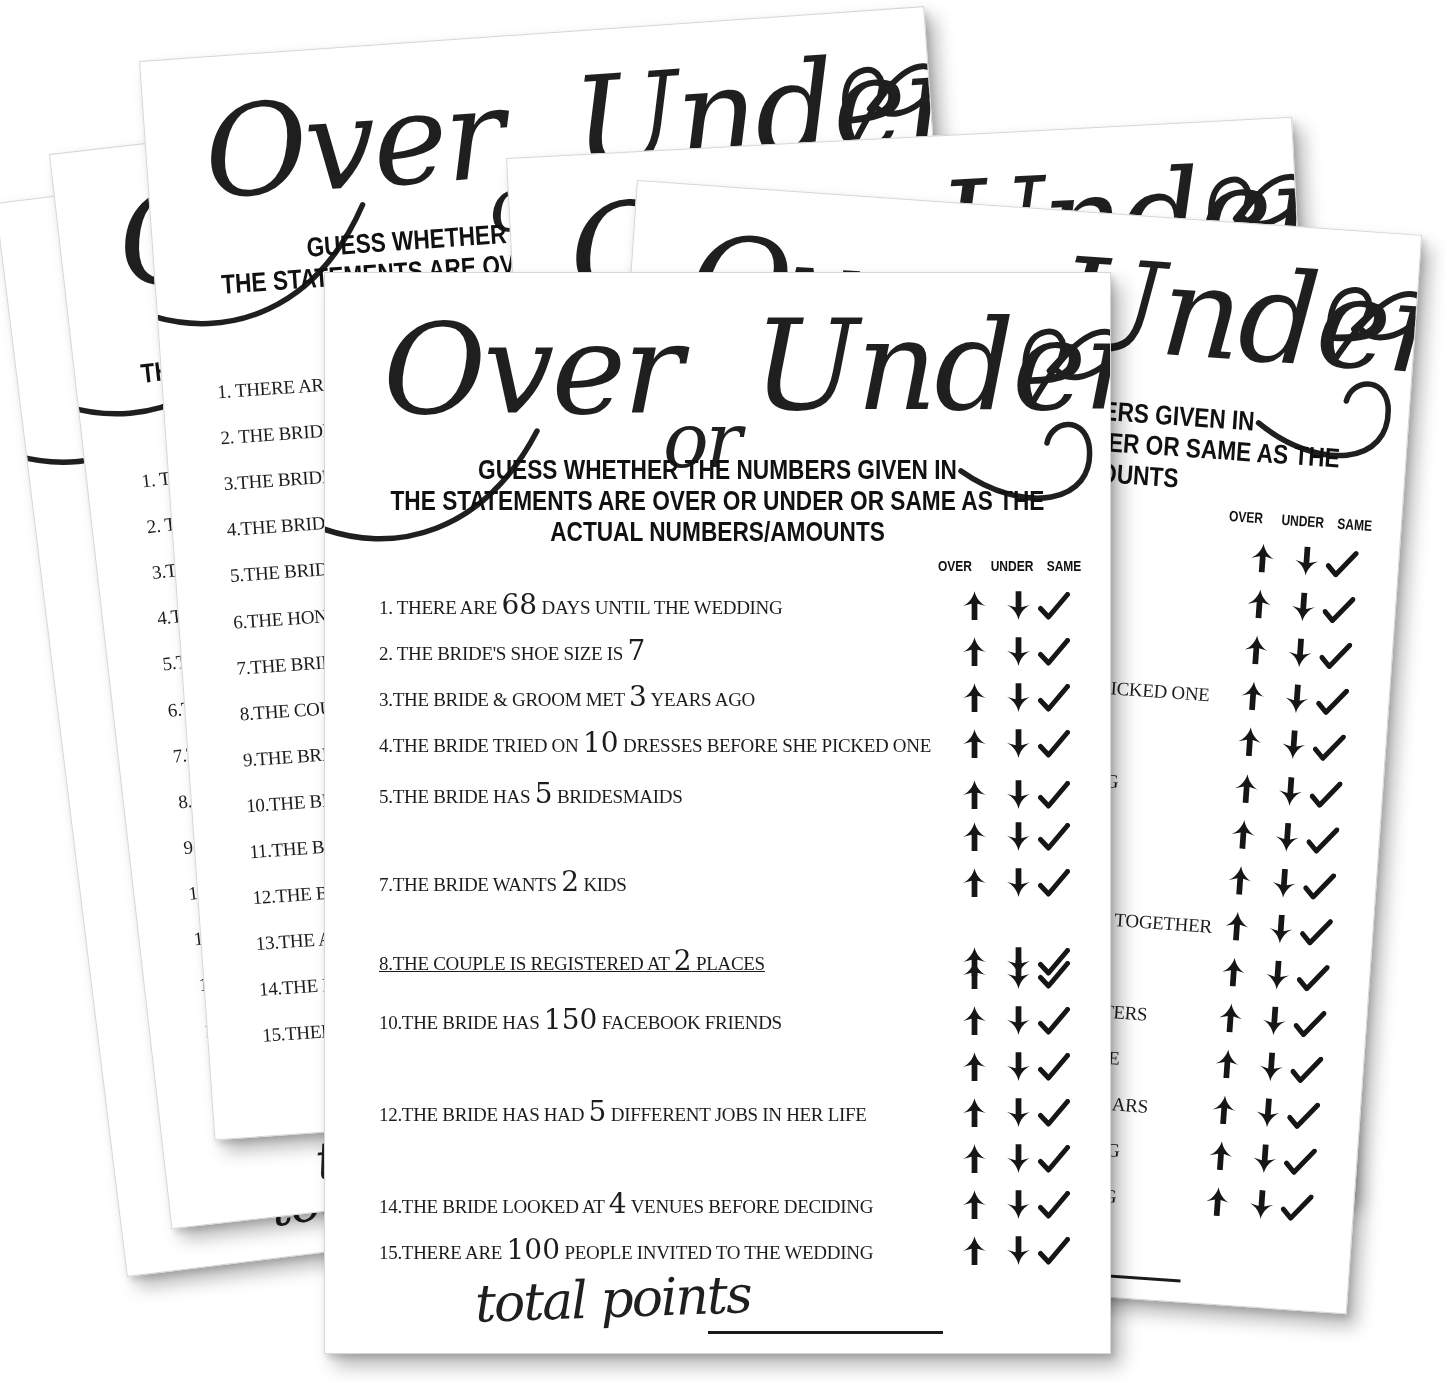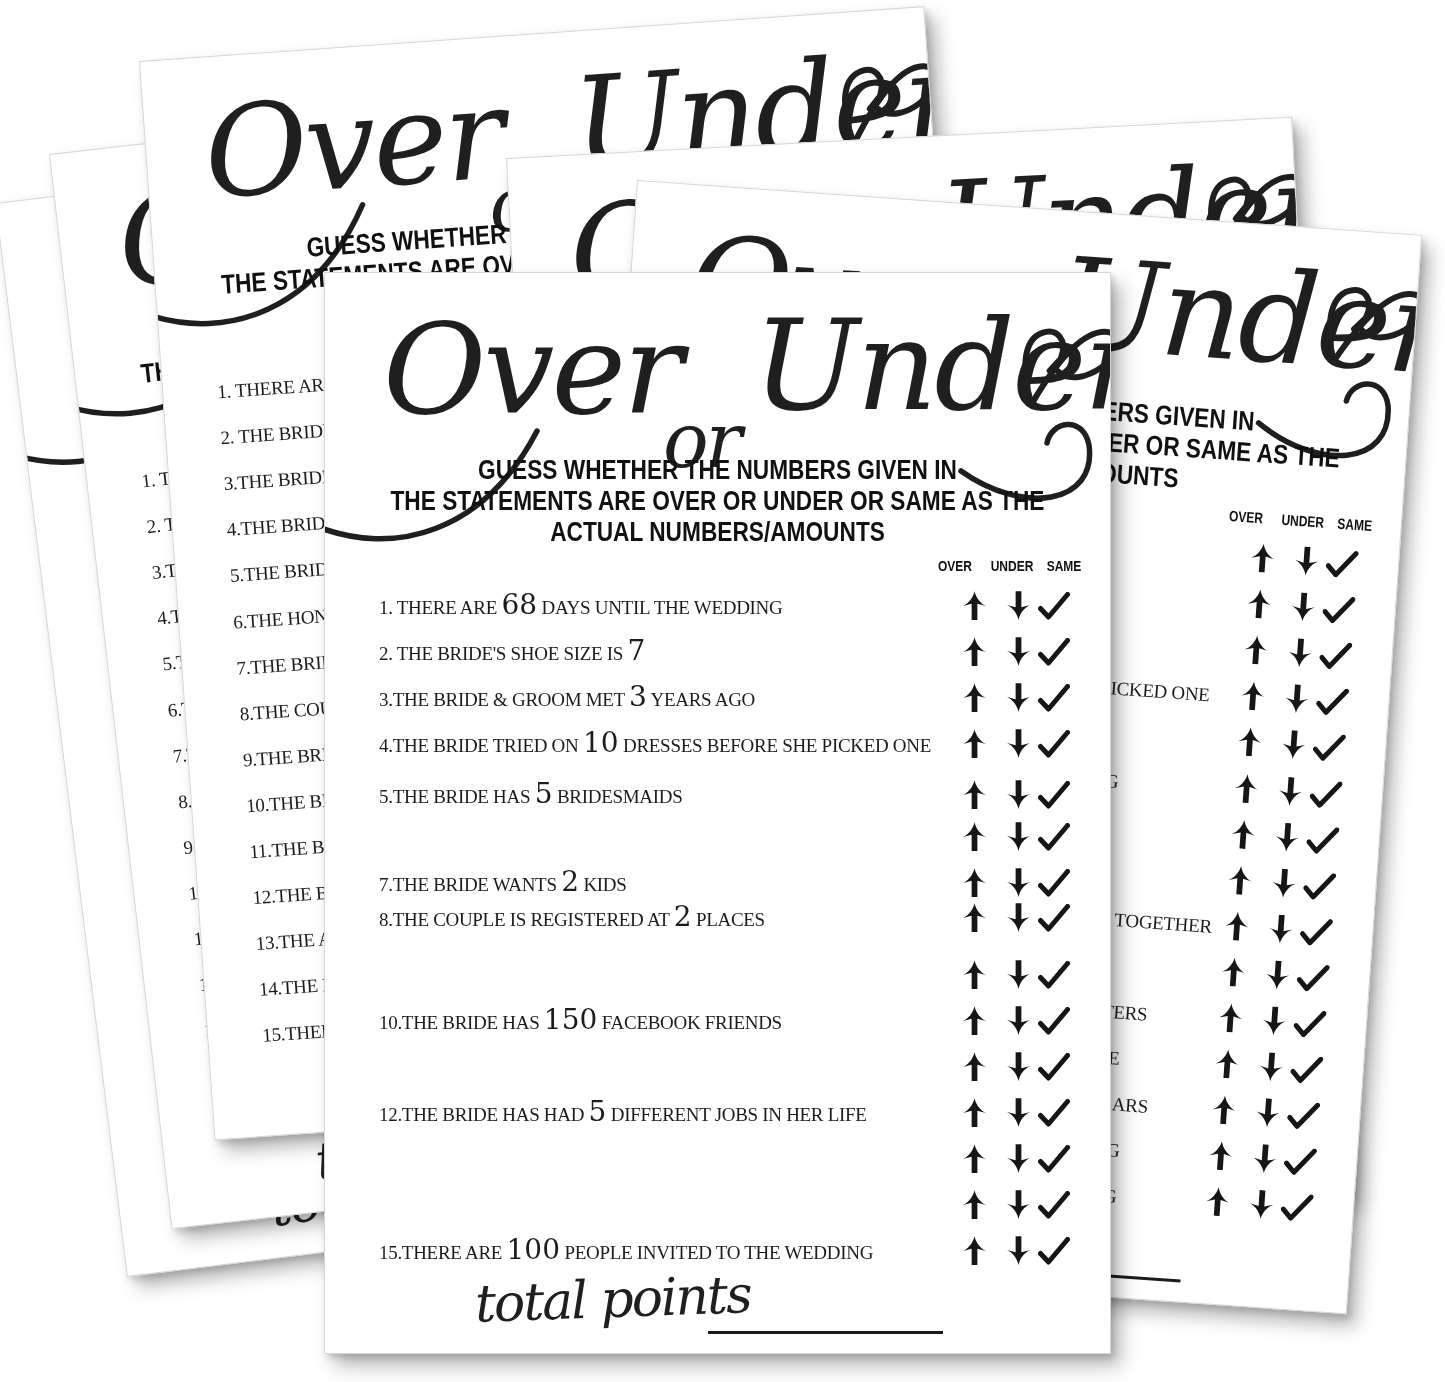--- a/index.html
+++ b/index.html
@@ -841,21 +841,21 @@
             </svg><svg class="ic ck" viewBox="0 0 32 28">
               <path d="M2.5 16.5 L10.5 25 L29.5 2.5"></path>
             </svg></div>
           <div class="row" style="top: 588.6px;"><span class="stmt"><span>7.THE BRIDE WANTS </span><span class="num">2</span><span> KIDS</span></span><svg class="ic up" viewBox="0 0 24 30">
               <path d="M12 0 C13.5 7 18.5 13 24 15.5 L15 13.2 L15 30 L9 30 L9 13.2 L0 15.5 C5.5 13 10.5 7 12 0 Z"></path>
             </svg><svg class="ic dn" viewBox="0 0 24 30">
               <path transform="rotate(180 12 15)" d="M12 0 C13.5 7 18.5 13 24 15.5 L15 13.2 L15 30 L9 30 L9 13.2 L0 15.5 C5.5 13 10.5 7 12 0 Z"></path>
             </svg><svg class="ic ck" viewBox="0 0 32 28">
               <path d="M2.5 16.5 L10.5 25 L29.5 2.5"></path>
             </svg></div>
-          <div class="row" style="top: 624px;"><span class="stmt"><span>8.THE COUPLE IS REGISTERED AT </span><span class="num">2</span><span> PLACES</span></span><svg class="ic up" viewBox="0 0 24 30">
+          <div class="row" style="top: 668px; text-decoration: underline;"><span class="stmt"><span>8.THE COUPLE IS REGISTERED AT </span><span class="num">2</span><span> PLACES</span></span><svg class="ic up" viewBox="0 0 24 30">
               <path d="M12 0 C13.5 7 18.5 13 24 15.5 L15 13.2 L15 30 L9 30 L9 13.2 L0 15.5 C5.5 13 10.5 7 12 0 Z"></path>
             </svg><svg class="ic dn" viewBox="0 0 24 30">
               <path transform="rotate(180 12 15)" d="M12 0 C13.5 7 18.5 13 24 15.5 L15 13.2 L15 30 L9 30 L9 13.2 L0 15.5 C5.5 13 10.5 7 12 0 Z"></path>
             </svg><svg class="ic ck" viewBox="0 0 32 28">
               <path d="M2.5 16.5 L10.5 25 L29.5 2.5"></path>
             </svg></div>
           <div class="row" style="top: 680.8px;"><svg class="ic up" viewBox="0 0 24 30">
               <path d="M12 0 C13.5 7 18.5 13 24 15.5 L15 13.2 L15 30 L9 30 L9 13.2 L0 15.5 C5.5 13 10.5 7 12 0 Z"></path>
             </svg><svg class="ic dn" viewBox="0 0 24 30">
               <path transform="rotate(180 12 15)" d="M12 0 C13.5 7 18.5 13 24 15.5 L15 13.2 L15 30 L9 30 L9 13.2 L0 15.5 C5.5 13 10.5 7 12 0 Z"></path>
@@ -883,21 +883,21 @@
             </svg><svg class="ic ck" viewBox="0 0 32 28">
               <path d="M2.5 16.5 L10.5 25 L29.5 2.5"></path>
             </svg></div>
           <div class="row" style="top: 865.2px;"><svg class="ic up" viewBox="0 0 24 30">
               <path d="M12 0 C13.5 7 18.5 13 24 15.5 L15 13.2 L15 30 L9 30 L9 13.2 L0 15.5 C5.5 13 10.5 7 12 0 Z"></path>
             </svg><svg class="ic dn" viewBox="0 0 24 30">
               <path transform="rotate(180 12 15)" d="M12 0 C13.5 7 18.5 13 24 15.5 L15 13.2 L15 30 L9 30 L9 13.2 L0 15.5 C5.5 13 10.5 7 12 0 Z"></path>
             </svg><svg class="ic ck" viewBox="0 0 32 28">
               <path d="M2.5 16.5 L10.5 25 L29.5 2.5"></path>
             </svg></div>
-          <div class="row" style="top: 911.3px;"><svg class="ic up" viewBox="0 0 24 30">
+          <div class="row" style="top: 911.3px;"><span class="stmt"><span>14.THE BRIDE LOOKED AT </span><span class="num">4</span><span> VENUES BEFORE DECIDING</span></span><svg class="ic up" viewBox="0 0 24 30">
               <path d="M12 0 C13.5 7 18.5 13 24 15.5 L15 13.2 L15 30 L9 30 L9 13.2 L0 15.5 C5.5 13 10.5 7 12 0 Z"></path>
             </svg><svg class="ic dn" viewBox="0 0 24 30">
               <path transform="rotate(180 12 15)" d="M12 0 C13.5 7 18.5 13 24 15.5 L15 13.2 L15 30 L9 30 L9 13.2 L0 15.5 C5.5 13 10.5 7 12 0 Z"></path>
             </svg><svg class="ic ck" viewBox="0 0 32 28">
               <path d="M2.5 16.5 L10.5 25 L29.5 2.5"></path>
             </svg></div>
           <div class="row" style="top: 957.4px;"><span class="stmt"><span>15.THERE ARE </span><span class="num">100</span><span> PEOPLE INVITED TO THE WEDDING</span></span><svg class="ic up" viewBox="0 0 24 30">
               <path d="M12 0 C13.5 7 18.5 13 24 15.5 L15 13.2 L15 30 L9 30 L9 13.2 L0 15.5 C5.5 13 10.5 7 12 0 Z"></path>
             </svg><svg class="ic dn" viewBox="0 0 24 30">
               <path transform="rotate(180 12 15)" d="M12 0 C13.5 7 18.5 13 24 15.5 L15 13.2 L15 30 L9 30 L9 13.2 L0 15.5 C5.5 13 10.5 7 12 0 Z"></path>

